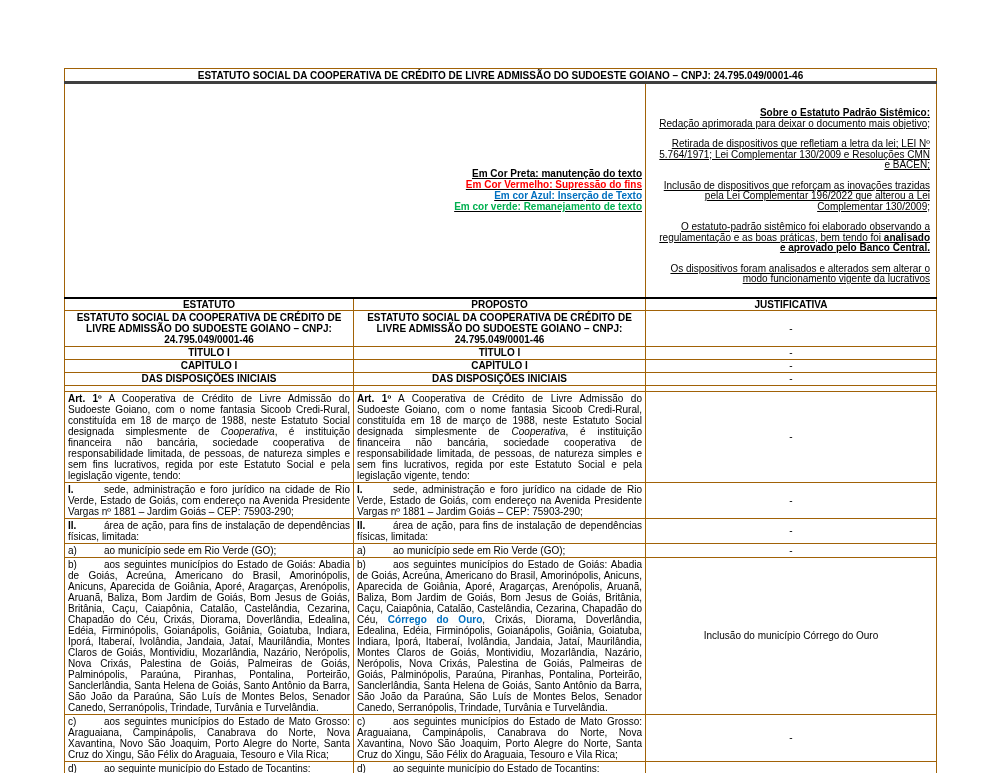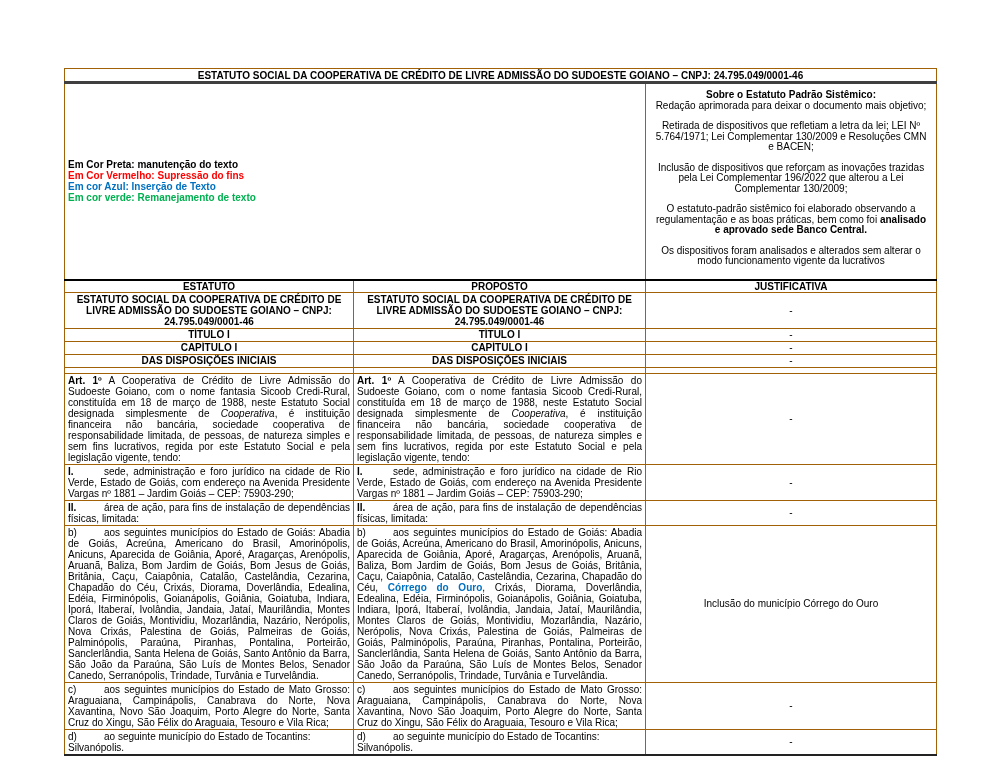--- a/index.html
+++ b/index.html
@@ -10,26 +10,26 @@
   .ctr{text-align:center;vertical-align:middle;}
   .b{font-weight:bold;}
   .just{text-align:justify;margin-top:43px;}
   .title-row td{border-bottom:3px solid #3f3f3f;height:10px;line-height:9px;}
   .bighead td{border-bottom:2px solid #000;height:170px;}
   .colhead td{height:9px;line-height:9px;}
   .small-row td{line-height:10px;border-radius:6px;}
   .spacer-row td{height:5px;padding:0;}
   .last-row td{border-bottom:2px solid #222;margin-left:36px;}
   .dash{text-align:center;vertical-align:middle;}
-  .legend-cell{text-align:left;vertical-align:middle;}
+  .legend-cell{text-align:right;vertical-align:middle;text-decoration:underline;}
   .legend-line{font-weight:bold;line-height:11px;}
   .c-red{color:#FF0000;}
   .c-blue{color:#0070C0;}
   .c-green{color:#00B050;}
-  .about-cell{vertical-align:top;text-align:center;padding:6px 6px 2px 6px;line-height:10.5px;}
+  .about-cell{vertical-align:top;text-align:right;padding:24px 6px 2px 6px;line-height:10.5px;text-decoration:underline;}
   .about-cell p{margin:0 0 10px 0;}
   .tabpfx{display:inline-block;width:36px;}
   .tabpfx-b{display:inline-block;width:36px;font-weight:bold;}
   .hl-blue{color:#0070C0;font-weight:bold;}
   .it{font-style:italic;}
 </style>
 </head>
 <body>
 
 <div class="page">
@@ -50,21 +50,21 @@
         <div class="legend-line">Em Cor Preta: manutenção do texto</div>
         <div class="legend-line c-red">Em Cor Vermelho: Supressão do fins</div>
         <div class="legend-line c-blue">Em cor Azul: Inserção de Texto</div>
         <div class="legend-line c-green">Em cor verde: Remanejamento de texto</div>
       </td>
       <td class="about-cell">
         <p><span class="b">Sobre o Estatuto Padrão Sistêmico:</span><br>
           <span>Redação aprimorada para deixar o documento mais objetivo;</span></p>
         <p>Retirada de dispositivos que refletiam a letra da lei; LEI Nº 5.764/1971; Lei Complementar 130/2009 e Resoluções CMN e BACEN;</p>
         <p>Inclusão de dispositivos que reforçam as inovações trazidas pela Lei Complementar 196/2022 que alterou a Lei Complementar 130/2009;</p>
-        <p><span>O estatuto-padrão sistêmico foi elaborado observando a regulamentação e as boas práticas, bem como foi </span><span class="b">analisado e aprovado sede Banco Central.</span></p>
+        <p><span>O estatuto-padrão sistêmico foi elaborado observando a regulamentação e as boas práticas, bem tendo foi </span><span class="b">analisado e aprovado pelo Banco Central.</span></p>
         <p>Os dispositivos foram analisados e alterados sem alterar o modo funcionamento vigente da lucrativos</p>
       </td>
     </tr>
 
     <tr class="colhead">
       <td class="ctr b">ESTATUTO</td>
       <td class="ctr b">PROPOSTO</td>
       <td class="ctr b">JUSTIFICATIVA</td>
     </tr>
 
@@ -122,20 +122,29 @@
     <tr>
       <td class="just">
         <span class="tabpfx-b">II.</span><span>área de ação, para fins de instalação de dependências físicas, limitada:</span>
       </td>
       <td class="just">
         <span class="tabpfx-b">II.</span><span>área de ação, para fins de instalação de dependências físicas, limitada:</span>
       </td>
       <td class="dash">-</td>
     </tr>
 
+    <tr>
+      <td class="just">
+        <span class="tabpfx">a)</span><span>ao município sede em Rio Verde (GO);</span>
+      </td>
+      <td class="just">
+        <span class="tabpfx">a)</span><span>ao município sede em Rio Verde (GO);</span>
+      </td>
+      <td class="dash">-</td>
+    </tr>
 
     <tr>
       <td class="just">
         <span class="tabpfx">b)</span><span>aos seguintes municípios do Estado de Goiás: Abadia de Goiás, Acreúna, Americano do Brasil, Amorinópolis, Anicuns, Aparecida de Goiânia, Aporé, Aragarças, Arenópolis, Aruanã, Baliza, Bom Jardim de Goiás, Bom Jesus de Goiás, Britânia, Caçu, Caiapônia, Catalão, Castelândia, Cezarina, Chapadão do Céu, Crixás, Diorama, Doverlândia, Edealina, Edéia, Firminópolis, Goianápolis, Goiânia, Goiatuba, Indiara, Iporá, Itaberaí, Ivolândia, Jandaia, Jataí, Maurilândia, Montes Claros de Goiás, Montividiu, Mozarlândia, Nazário, Nerópolis, Nova Crixás, Palestina de Goiás, Palmeiras de Goiás, Palminópolis, Paraúna, Piranhas, Pontalina, Porteirão, Sanclerlândia, Santa Helena de Goiás, Santo Antônio da Barra, São João da Paraúna, São Luís de Montes Belos, Senador Canedo, Serranópolis, Trindade, Turvânia e Turvelândia.</span>
       </td>
       <td class="just">
         <span class="tabpfx">b)</span><span>aos seguintes municípios do Estado de Goiás: Abadia de Goiás, Acreúna, Americano do Brasil, Amorinópolis, Anicuns, Aparecida de Goiânia, Aporé, Aragarças, Arenópolis, Aruanã, Baliza, Bom Jardim de Goiás, Bom Jesus de Goiás, Britânia, Caçu, Caiapônia, Catalão, Castelândia, Cezarina, Chapadão do Céu, </span><span class="hl-blue">Córrego do Ouro</span><span>, Crixás, Diorama, Doverlândia, Edealina, Edéia, Firminópolis, Goianápolis, Goiânia, Goiatuba, Indiara, Iporá, Itaberaí, Ivolândia, Jandaia, Jataí, Maurilândia, Montes Claros de Goiás, Montividiu, Mozarlândia, Nazário, Nerópolis, Nova Crixás, Palestina de Goiás, Palmeiras de Goiás, Palminópolis, Paraúna, Piranhas, Pontalina, Porteirão, Sanclerlândia, Santa Helena de Goiás, Santo Antônio da Barra, São João da Paraúna, São Luís de Montes Belos, Senador Canedo, Serranópolis, Trindade, Turvânia e Turvelândia.</span>
       </td>
       <td class="dash">Inclusão do município Córrego do Ouro</td>
     </tr>

